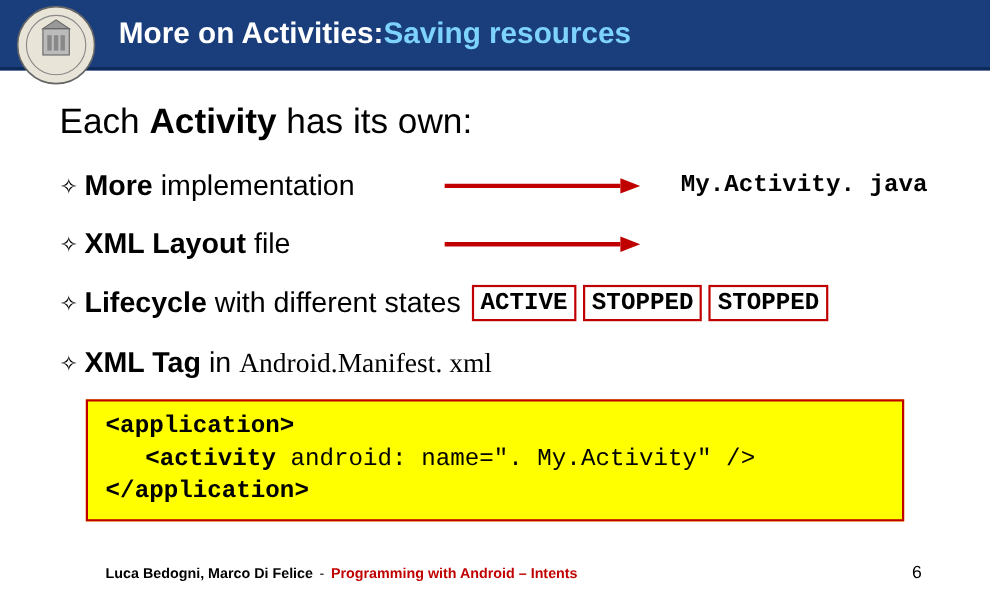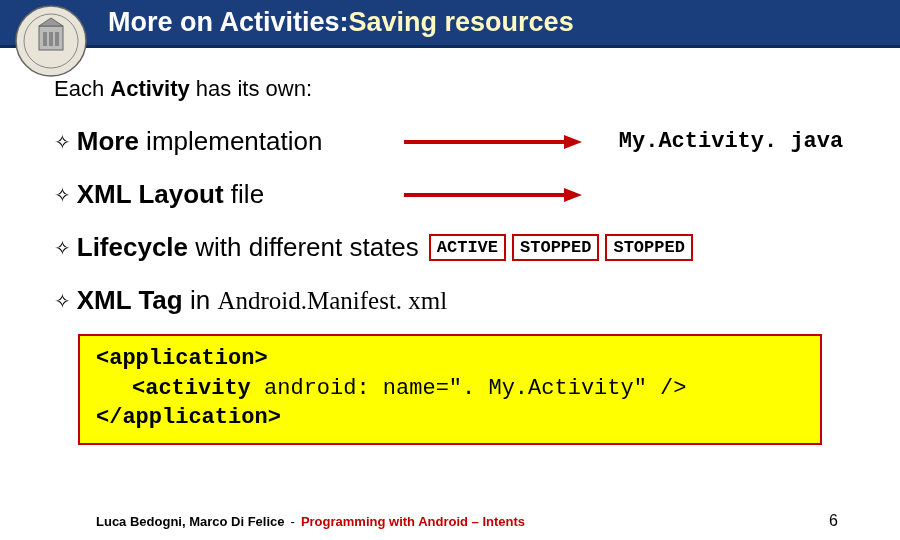--- a/index.html
+++ b/index.html
@@ -6,48 +6,48 @@
   body {
     width: 900px;
     height: 540px;
     background: #fff;
     font-family: Arial, Helvetica, sans-serif;
     position: relative;
     overflow: hidden;
   }
   .header-bar {
     background: #1a3d7c;
-    height: 48px;
+    height: 64px;
     display: flex;
     align-items: center;
     padding-left: 108px;
     border-bottom: 3px solid #0d2a5c;
   }
   .header-bar .title-a {
     color: #fff;
     font-weight: bold;
     font-size: 27px;
   }
   .header-bar .title-b {
-    color: #fef9c3;
+    color: #7dd3fc;
     font-weight: bold;
     font-size: 27px;
   }
   .seal {
     position: absolute;
     left: 14px;
     top: 4px;
     width: 74px;
     height: 74px;
   }
   .content {
     padding: 28px 54px 0 54px;
   }
   .lead {
-    font-size: 22px;
+    font-size: 32px;
     margin-bottom: 24px;
     color: #000;
   }
   .lead b { font-weight: bold; }
   .row {
     display: flex;
     align-items: center;
     margin-bottom: 22px;
   }
   .bullet-line {
@@ -93,21 +93,21 @@
   .state-boxes {
     display: flex;
     gap: 6px;
     margin-left: 10px;
   }
   .state-box {
     border: 2px solid #c00000;
     background: #fff;
     font-family: "Courier New", Courier, monospace;
     font-weight: bold;
-    font-size: 17px;
+    font-size: 22px;
     padding: 2px 6px;
     color: #000;
   }
   .tag-row {
     font-size: 26px;
     display: flex;
     align-items: baseline;
     margin-bottom: 18px;
   }
   .tag-row .mono-inline {

